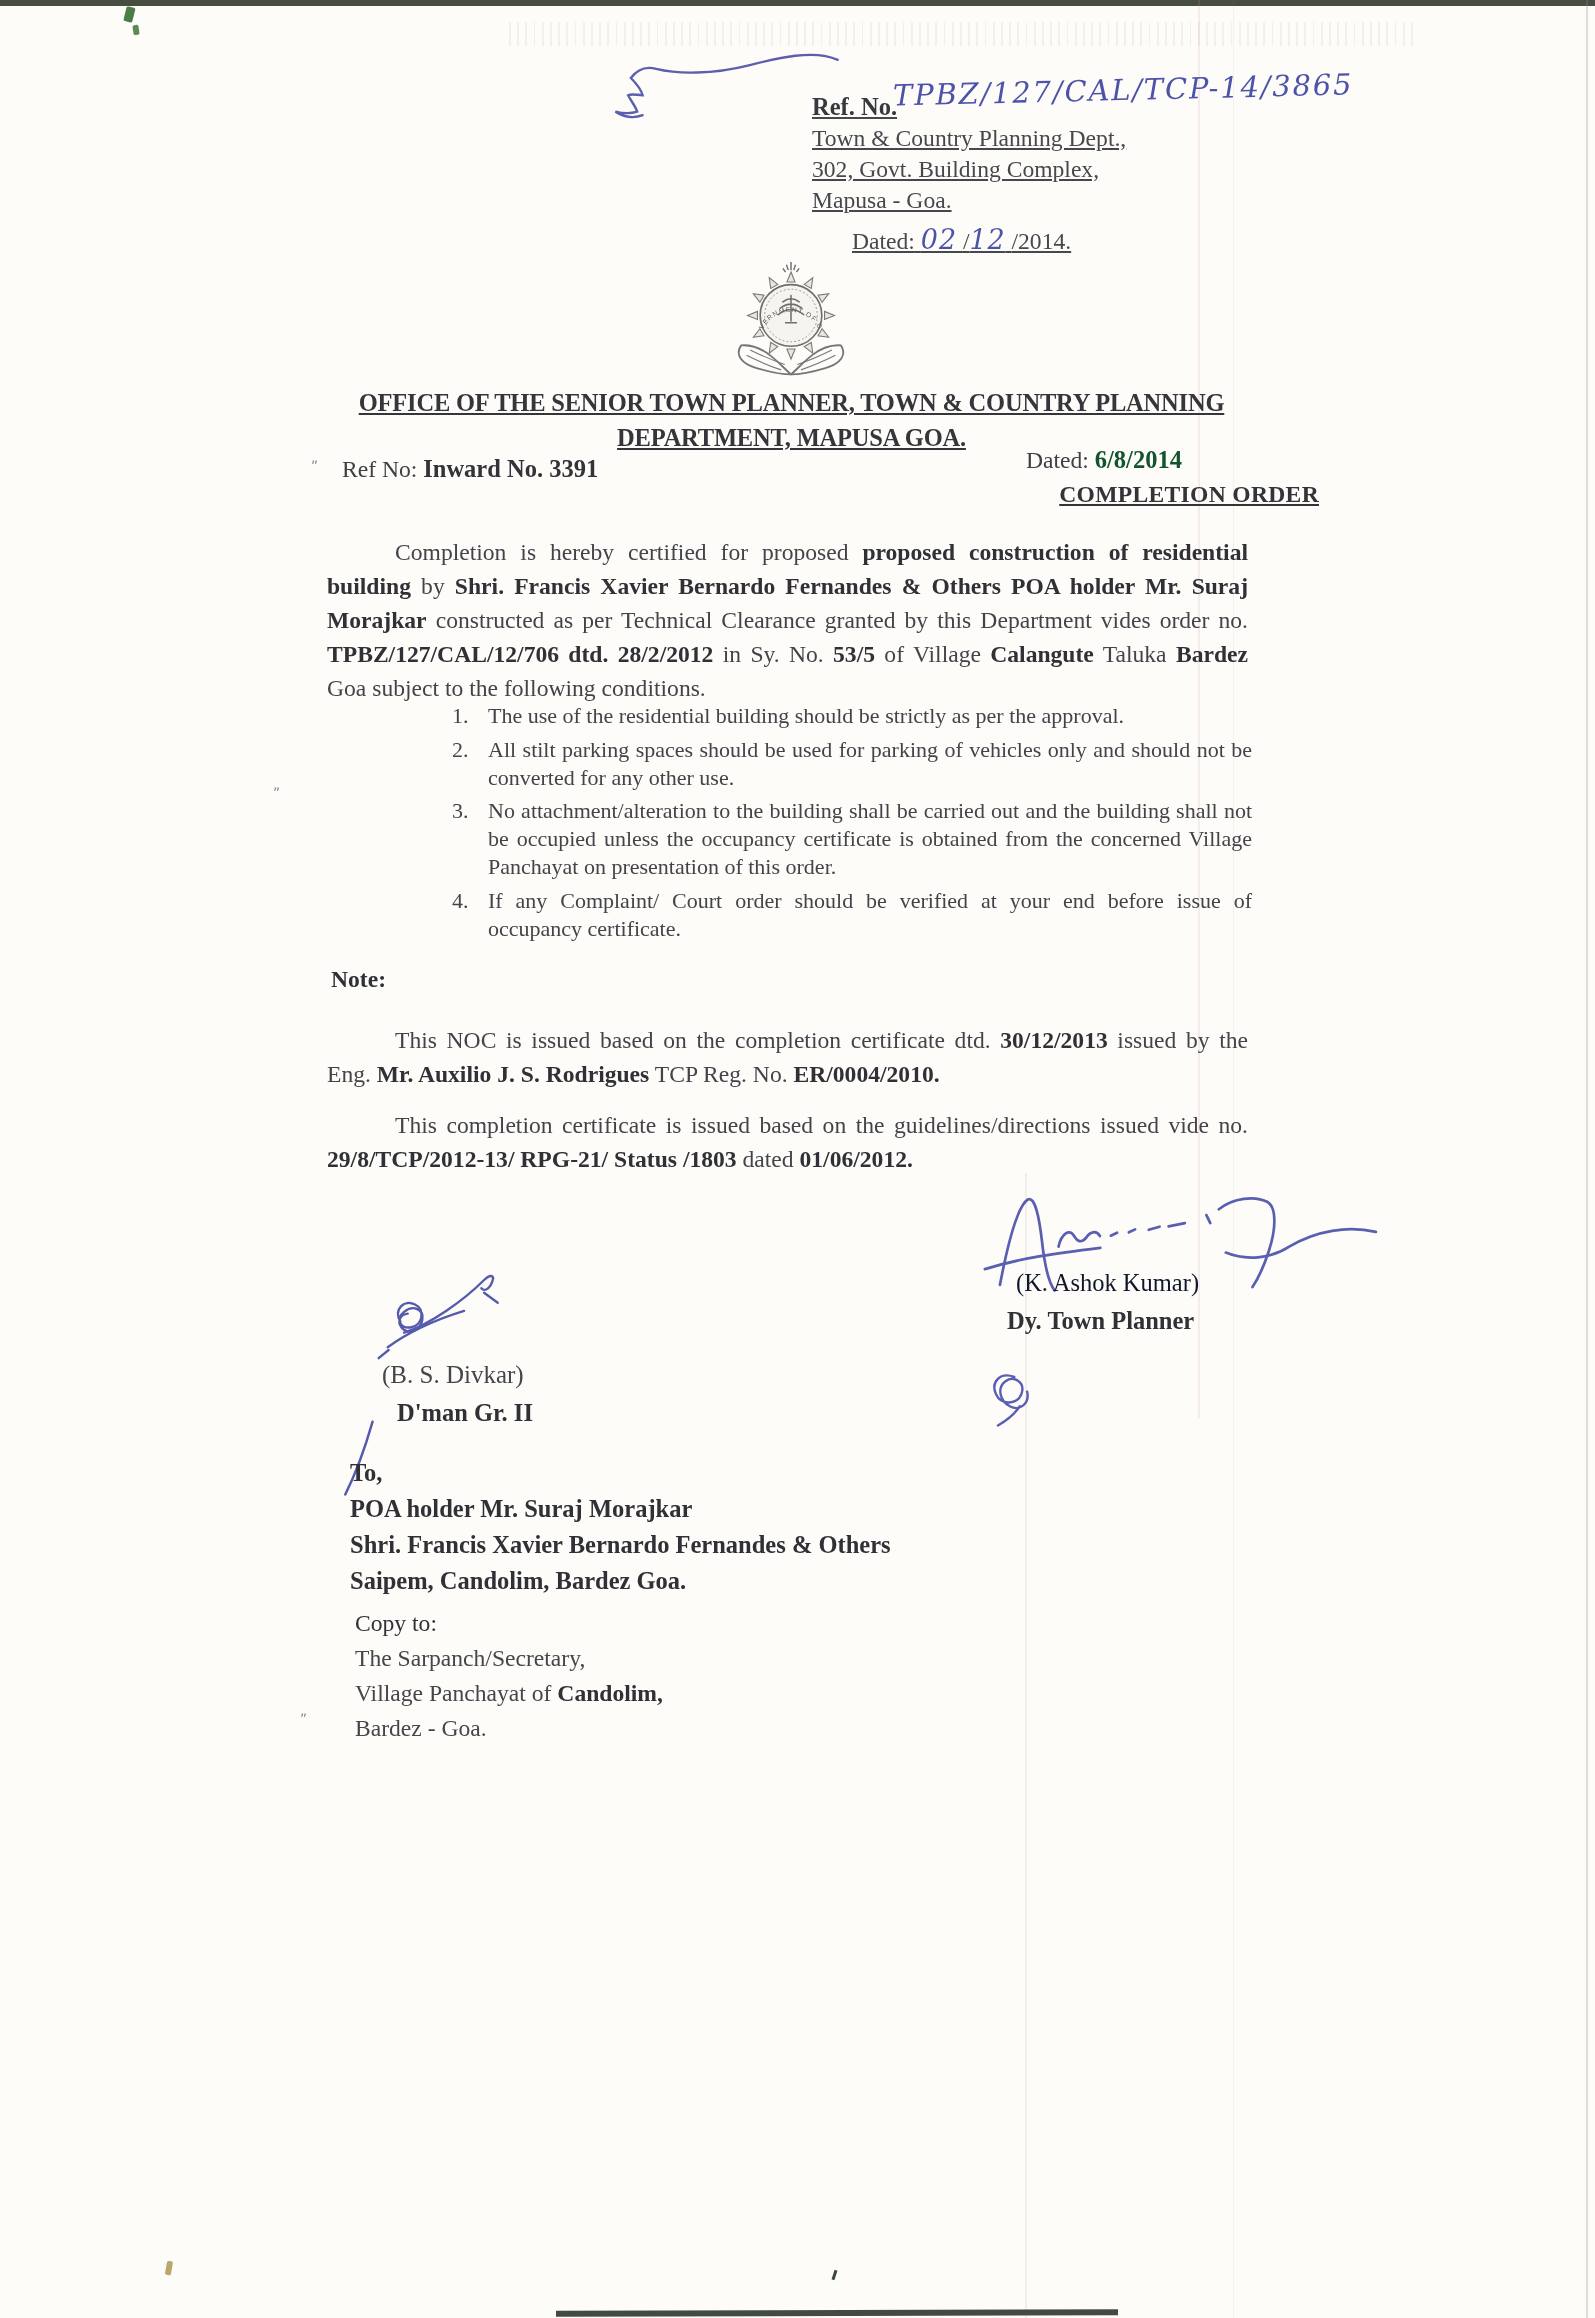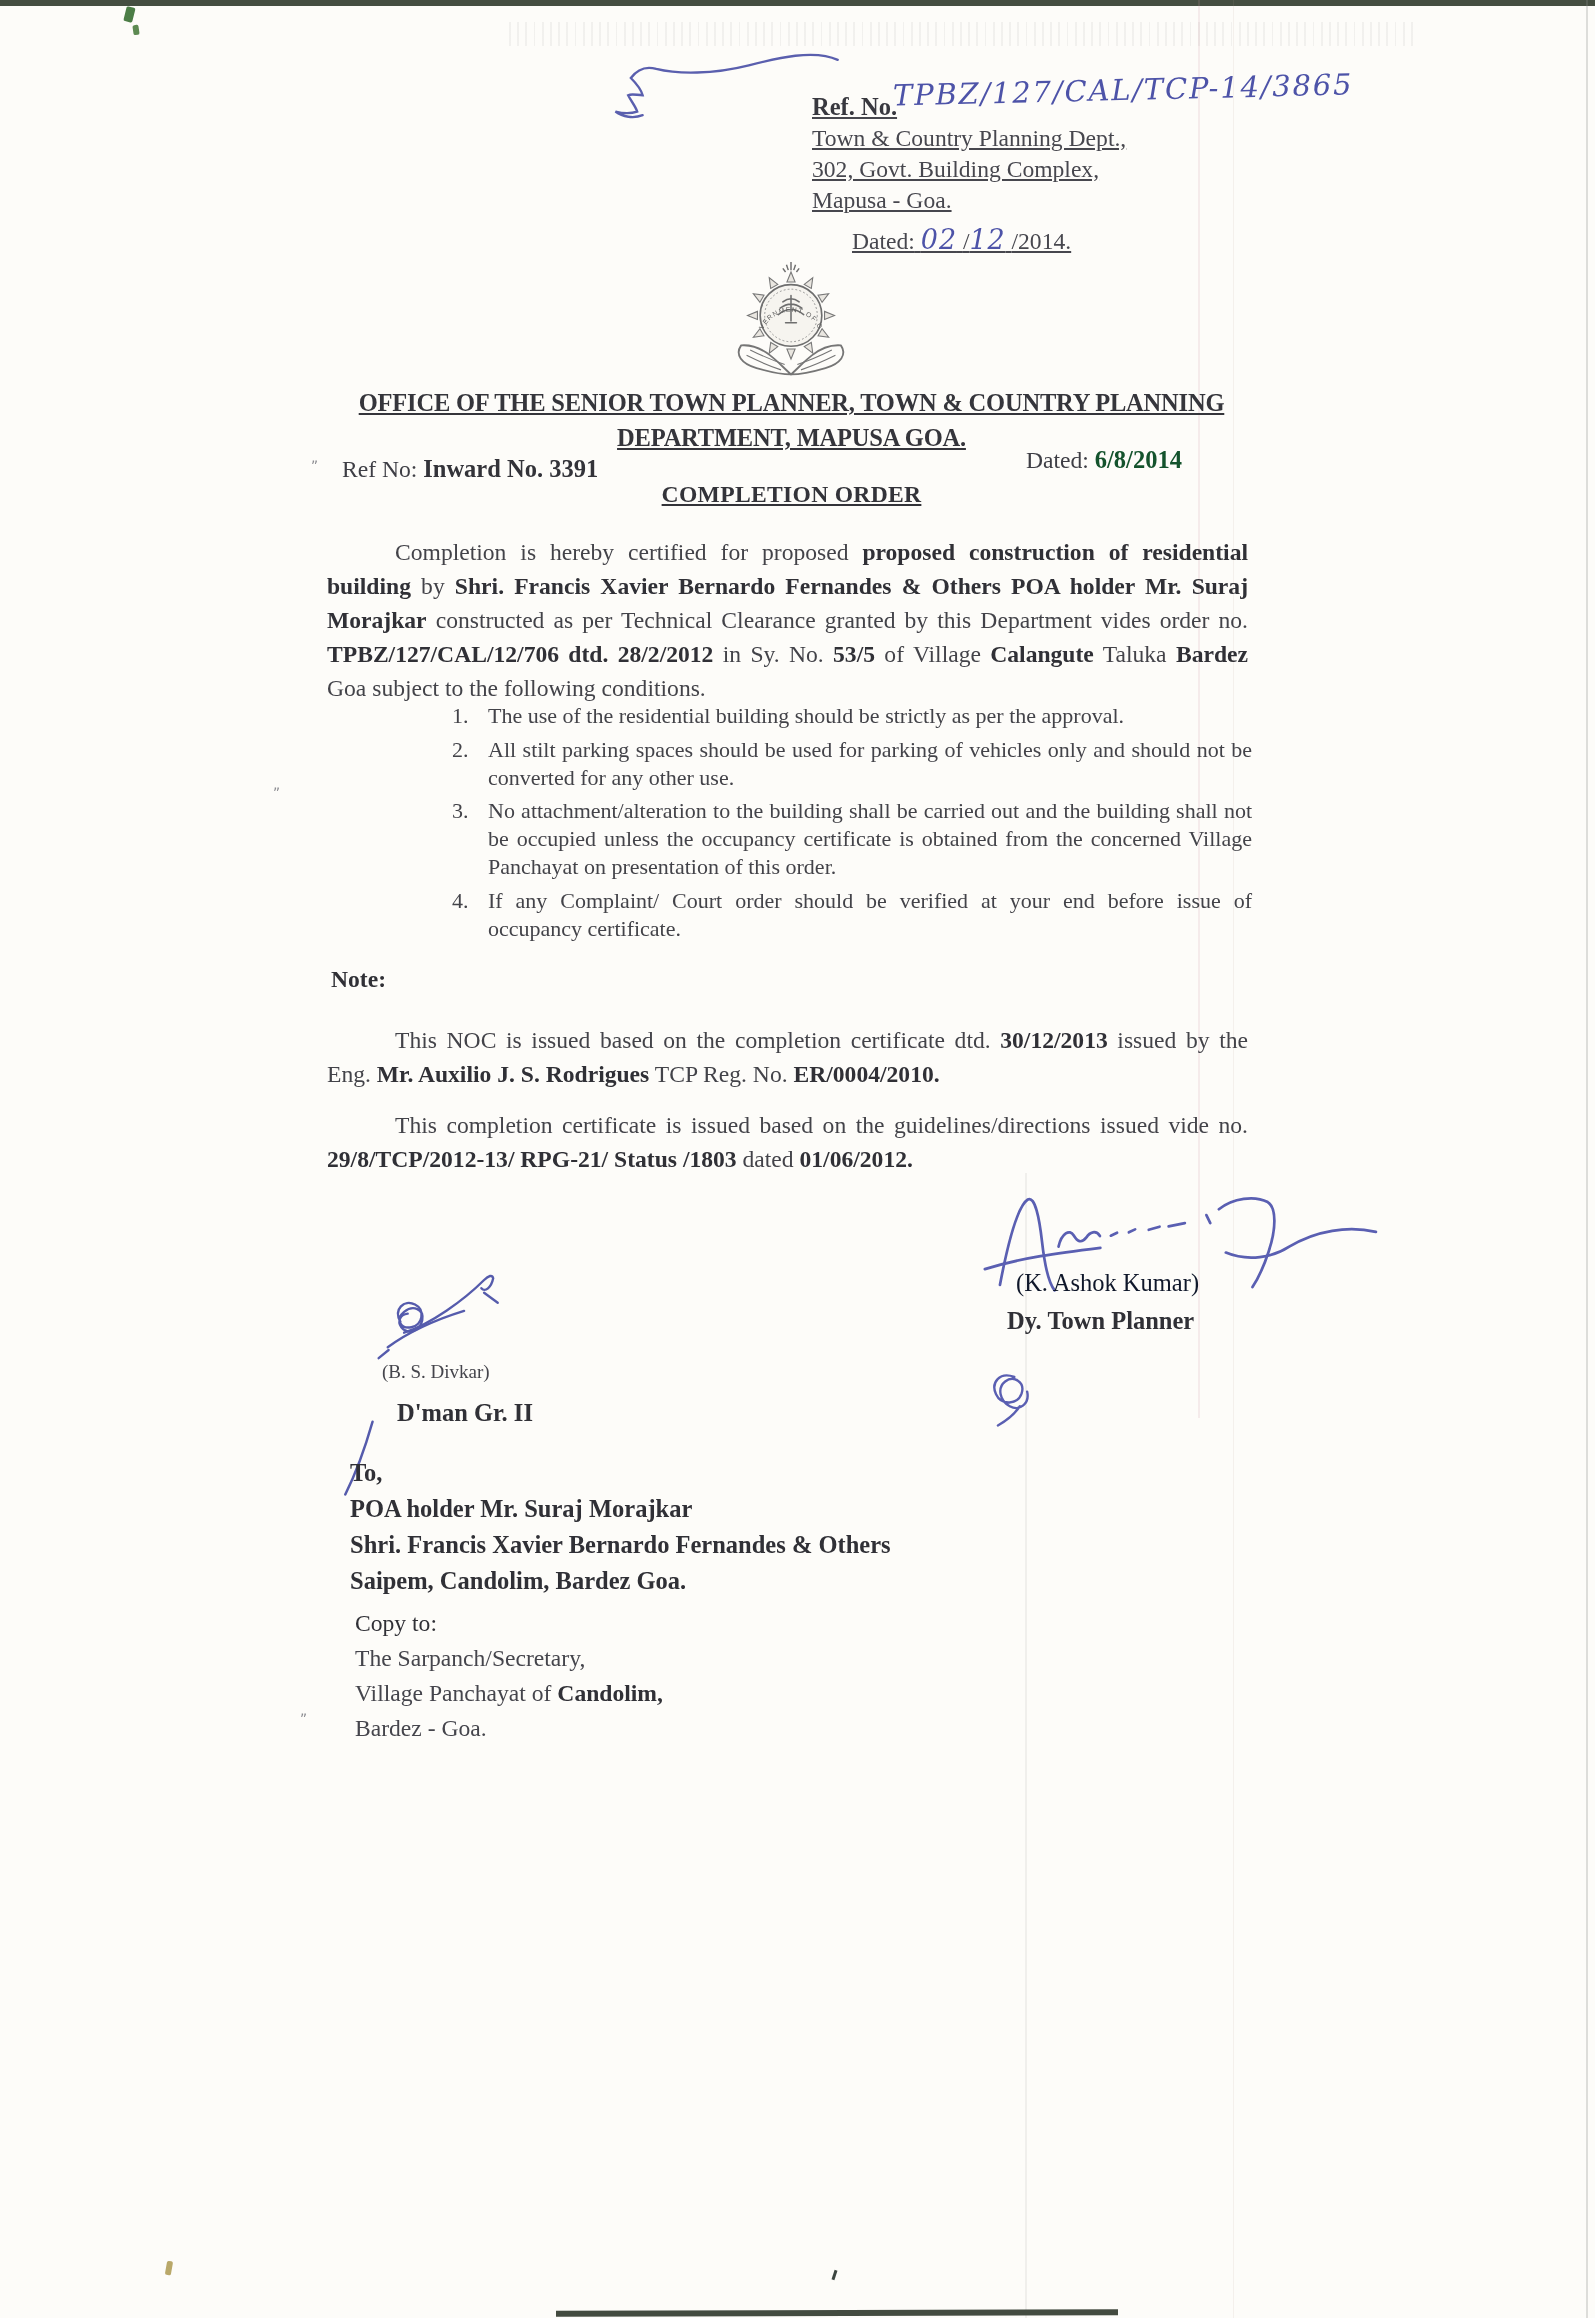--- a/index.html
+++ b/index.html
@@ -34,40 +34,40 @@
   
   .emblem{left:723px;top:261px;}
   
   .title-blk{left:264px;top:385px;width:1055px;text-align:center;
     font-weight:bold;font-size:24.5px;line-height:35px;color:#35353b;letter-spacing:-0.2px;}
   .title-blk .u{text-decoration:underline;}
   .refrow-left{left:342px;top:455px;font-size:23.6px;}
   .refrow-left b{font-size:24.5px;color:#333339;}
   .refrow-right{left:1026px;top:446px;font-size:23.6px;}
   .refrow-right b{font-size:24.5px;color:#14532d;}
-  .order-head{left:264px;top:481px;width:1055px;text-align:center;}
+  .order-head{left:264px;top:481px;width:1055px;text-align:right;}
   .order-head span{font-weight:bold;font-size:23.6px;letter-spacing:0.3px;color:#333339;text-decoration:underline;}
   
   .para{left:327px;width:921px;font-size:23.6px;line-height:34px;text-align:justify;color:#434349;}
   .para.ind{text-indent:68px;}
   .seg-b{font-weight:bold;color:#303036;}
   .intro{top:511px;}
   .conds{left:452px;top:702px;width:800px;font-size:22px;line-height:28px;color:#434349;}
   .cond{display:grid;grid-template-columns:36px 1fr;margin-bottom:5.5px;}
   .cond .txt{text-align:justify;}
   .note-lbl{left:331px;top:966px;font-weight:bold;font-size:23.6px;color:#303036;}
   .note-para{top:999px;}
   .guide-para{top:1084px;}
   
   .sig-right-svg{left:982px;top:1186px;transform:rotate(-2deg);}
   .sig-right-name{left:1016px;top:1269px;font-size:24.5px;color:#0f172a;}
   .sig-right-title{left:1007px;top:1307px;font-size:24.5px;font-weight:bold;color:#303036;}
   .sig-small-svg{left:985px;top:1366px;}
   .sig-left-svg{left:375px;top:1269px;}
-  .sig-left-name{left:382px;top:1361px;font-size:19px;color:#45454c;}
+  .sig-left-name{left:382px;top:1361px;font-size:25px;color:#45454c;}
   .sig-left-title{left:397px;top:1399px;font-size:24.5px;font-weight:bold;color:#303036;}
   
   .to-slash{left:338px;top:1418px;}
   .addr{left:350px;top:1455px;font-size:24.5px;line-height:36px;font-weight:bold;color:#303036;}
   .copy{left:355px;top:1606px;font-size:23.6px;line-height:35px;color:#45454c;}
   .copy .lbl{font-weight:normal;color:#303036;}
   .copy b{color:#303036;}
 </style>
 </head>
 <body>

